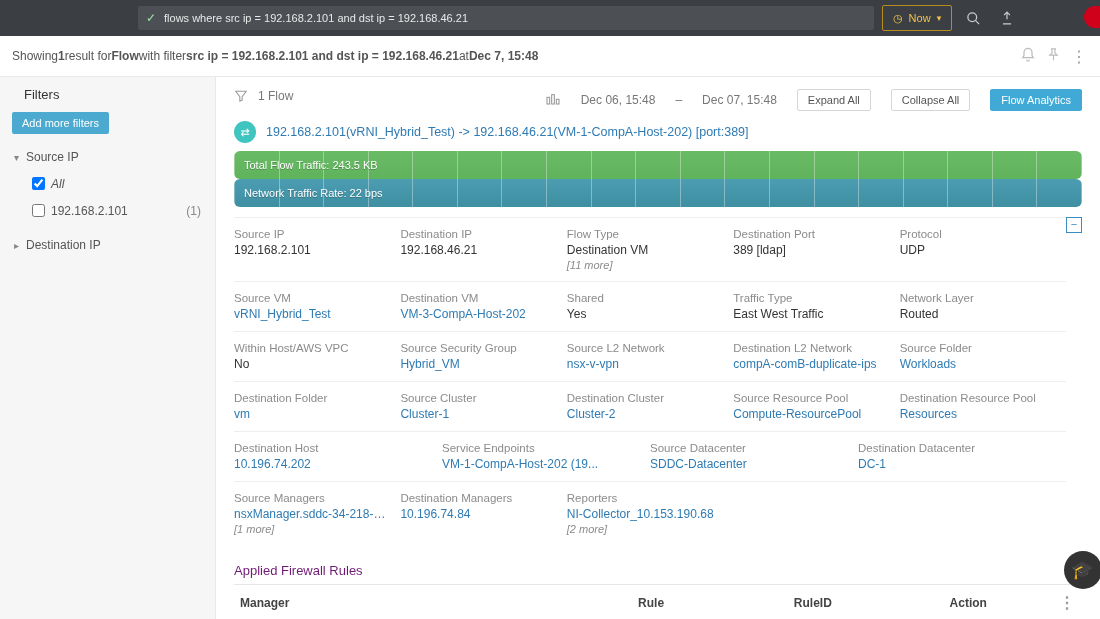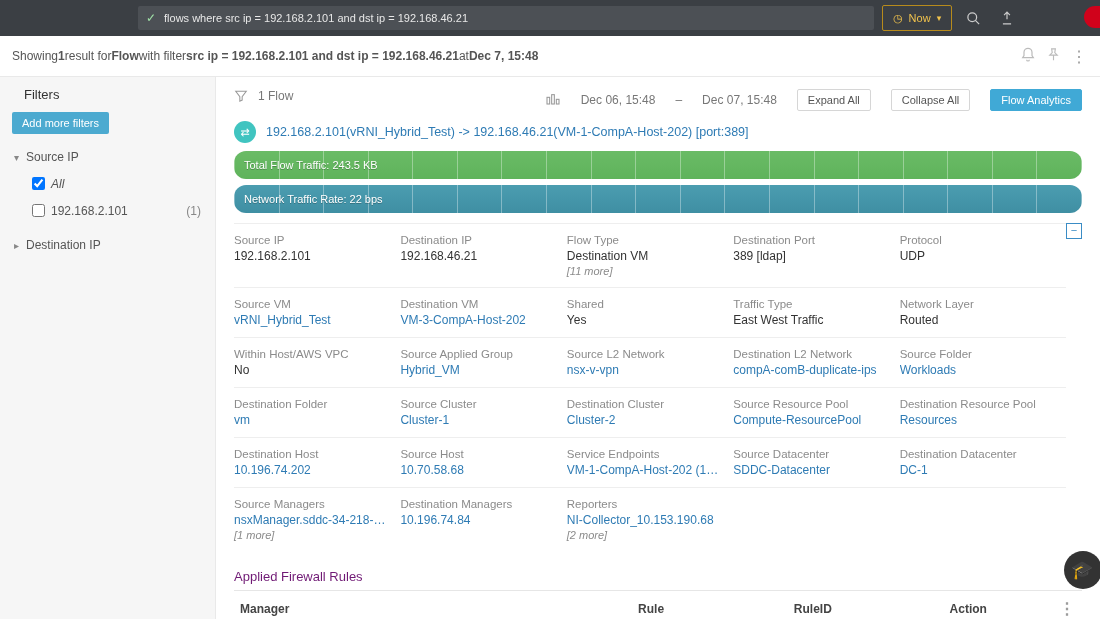--- a/index.html
+++ b/index.html
@@ -22,21 +22,21 @@
 .fitem{display:flex;align-items:center;padding:4px 14px 4px 28px;font-size:12px;color:#555}
 .fitem input{margin-right:6px}
 .fitem .cnt{margin-left:auto;color:#888}
 .content{flex:1;overflow-y:auto;padding:8px 18px}
 .toolbar{display:flex;align-items:flex-start;gap:10px;font-size:12px;color:#777;padding:4px 0 10px}
 .toolbar .right{margin-left:auto;display:flex;align-items:center;gap:20px}
 .btn{border:1px solid #d6d6d6;background:#fff;padding:4px 10px;font-size:11px;border-radius:2px;cursor:pointer;color:#555}
 .btn.primary{background:#40a9d6;color:#fff;border-color:#40a9d6}
 .flowicon{width:22px;height:22px;border-radius:50%;background:#40c4c0;color:#fff;display:flex;align-items:center;justify-content:center;font-size:11px;margin-right:10px}
 .flowtitle{color:#2e7bb4;font-size:12.5px;margin-bottom:8px;display:flex;align-items:center}
-.band{height:28px;border-radius:12px;color:#fff;font-size:11px;display:flex;align-items:center;padding:0 10px;margin-bottom:6px;position:relative;overflow:hidden}
+.band{height:28px;border-radius:6px;color:#fff;font-size:11px;display:flex;align-items:center;padding:0 10px;position:relative;overflow:hidden}
 .band.green{background:linear-gradient(#6abb66,#5fb35b)}
 .band.teal{background:linear-gradient(#4b9db0,#3f8fa3)}
 .band .ticks{position:absolute;inset:0;display:flex;justify-content:space-between;opacity:.35}
 .band .ticks i{width:1px;background:#fff}
 .collapse-icon{float:right;width:14px;height:14px;border:1px solid #3a8cc5;color:#3a8cc5;font-size:11px;text-align:center;line-height:12px;cursor:pointer}
 .propgrid{display:flex;flex-direction:column;margin-top:10px}
 .proprow{display:flex;border-top:1px solid #eee}
 .propcell{flex:1;min-width:0;padding:10px 12px 10px 0}
 .propcell .lbl{color:#8b8b8b;font-size:11.5px;margin-bottom:3px}
 .propcell .val{font-size:12px;color:#333;white-space:nowrap;overflow:hidden;text-overflow:ellipsis}
@@ -256,21 +256,21 @@
             <div class="lbl">Network Layer</div>
             <div class="val">Routed</div>
           </div>
         </div>
         <div class="proprow">
           <div class="propcell">
             <div class="lbl">Within Host/AWS VPC</div>
             <div class="val">No</div>
           </div>
           <div class="propcell">
-            <div class="lbl">Source Applied Group</div>
+            <div class="lbl">Source Security Group</div>
             <div class="val link">Hybrid_VM</div>
           </div>
           <div class="propcell">
             <div class="lbl">Source L2 Network</div>
             <div class="val link">nsx-v-vpn</div>
           </div>
           <div class="propcell">
             <div class="lbl">Destination L2 Network</div>
             <div class="val link">compA-comB-duplicate-ips</div>
           </div>
@@ -298,24 +298,20 @@
           </div>
           <div class="propcell">
             <div class="lbl">Destination Resource Pool</div>
             <div class="val link">Resources</div>
           </div>
         </div>
         <div class="proprow">
           <div class="propcell">
             <div class="lbl">Destination Host</div>
             <div class="val link">10.196.74.202</div>
-          </div>
-          <div class="propcell">
-            <div class="lbl">Source Host</div>
-            <div class="val link">10.70.58.68</div>
           </div>
           <div class="propcell">
             <div class="lbl">Service Endpoints</div>
             <div class="val link">VM-1-CompA-Host-202 (19...</div>
           </div>
           <div class="propcell">
             <div class="lbl">Source Datacenter</div>
             <div class="val link">SDDC-Datacenter</div>
           </div>
           <div class="propcell">

